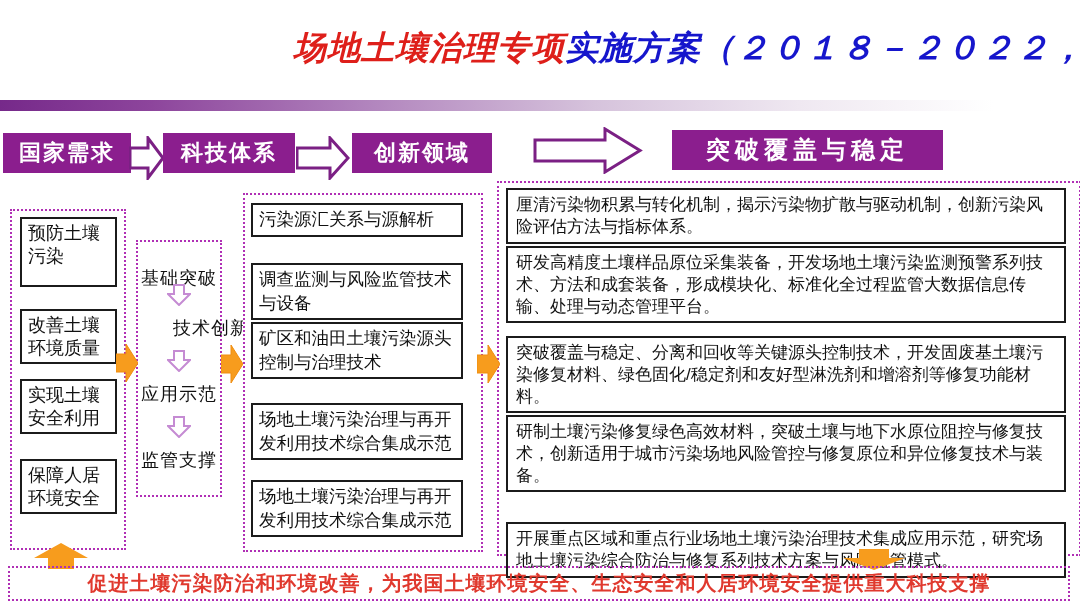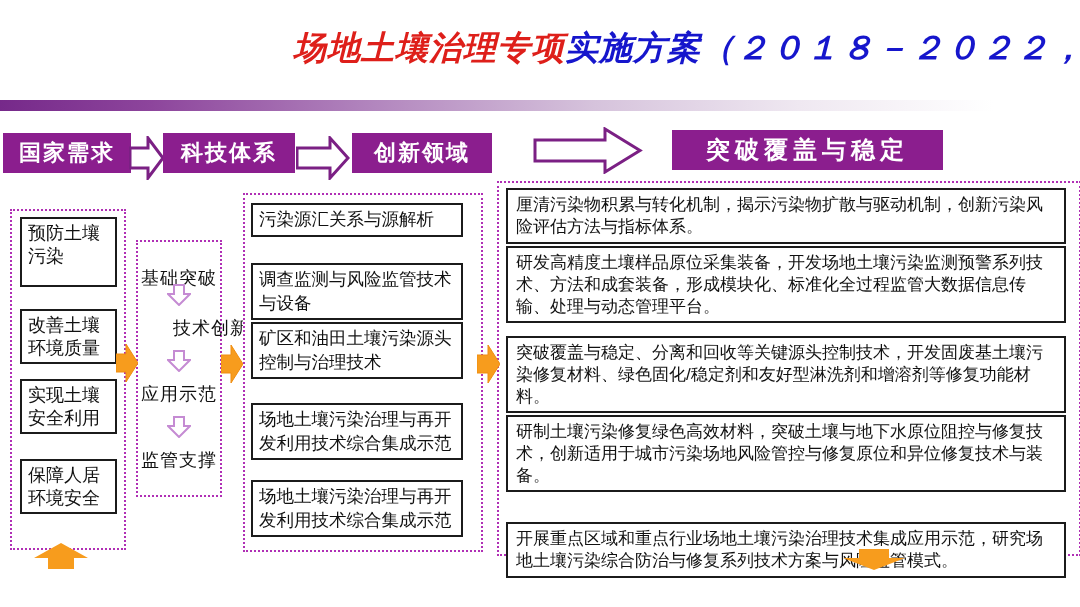--- a/index.html
+++ b/index.html
@@ -125,14 +125,17 @@
     <polygon points="0,11 11,11 11,1 23,20 11,39 11,29 0,29" fill="#f79c1d" stroke="#ef8d10" stroke-width="1"></polygon>
   </svg>
 
   <svg class="svgabs" style="left:34px; top:543px;" width="54" height="26" viewBox="0 0 54 26">
     <polygon points="27,0 54,15 40,15 40,26 14,26 14,15 0,15" fill="#f79c1d"></polygon>
   </svg>
   <svg class="svgabs" style="left:843px; top:549px;" width="62" height="21" viewBox="0 0 62 21">
     <polygon points="16,0 46,0 46,9 62,9 31,21 0,9 16,9" fill="#f79c1d"></polygon>
   </svg>
 
+  <div class="banner">
+    <span>促进土壤污染防治和环境改善，为我国土壤环境安全、生态安全和人居环境安全提供重大科技支撑</span>
+  </div>
 
 </div>
 
 </body></html>

